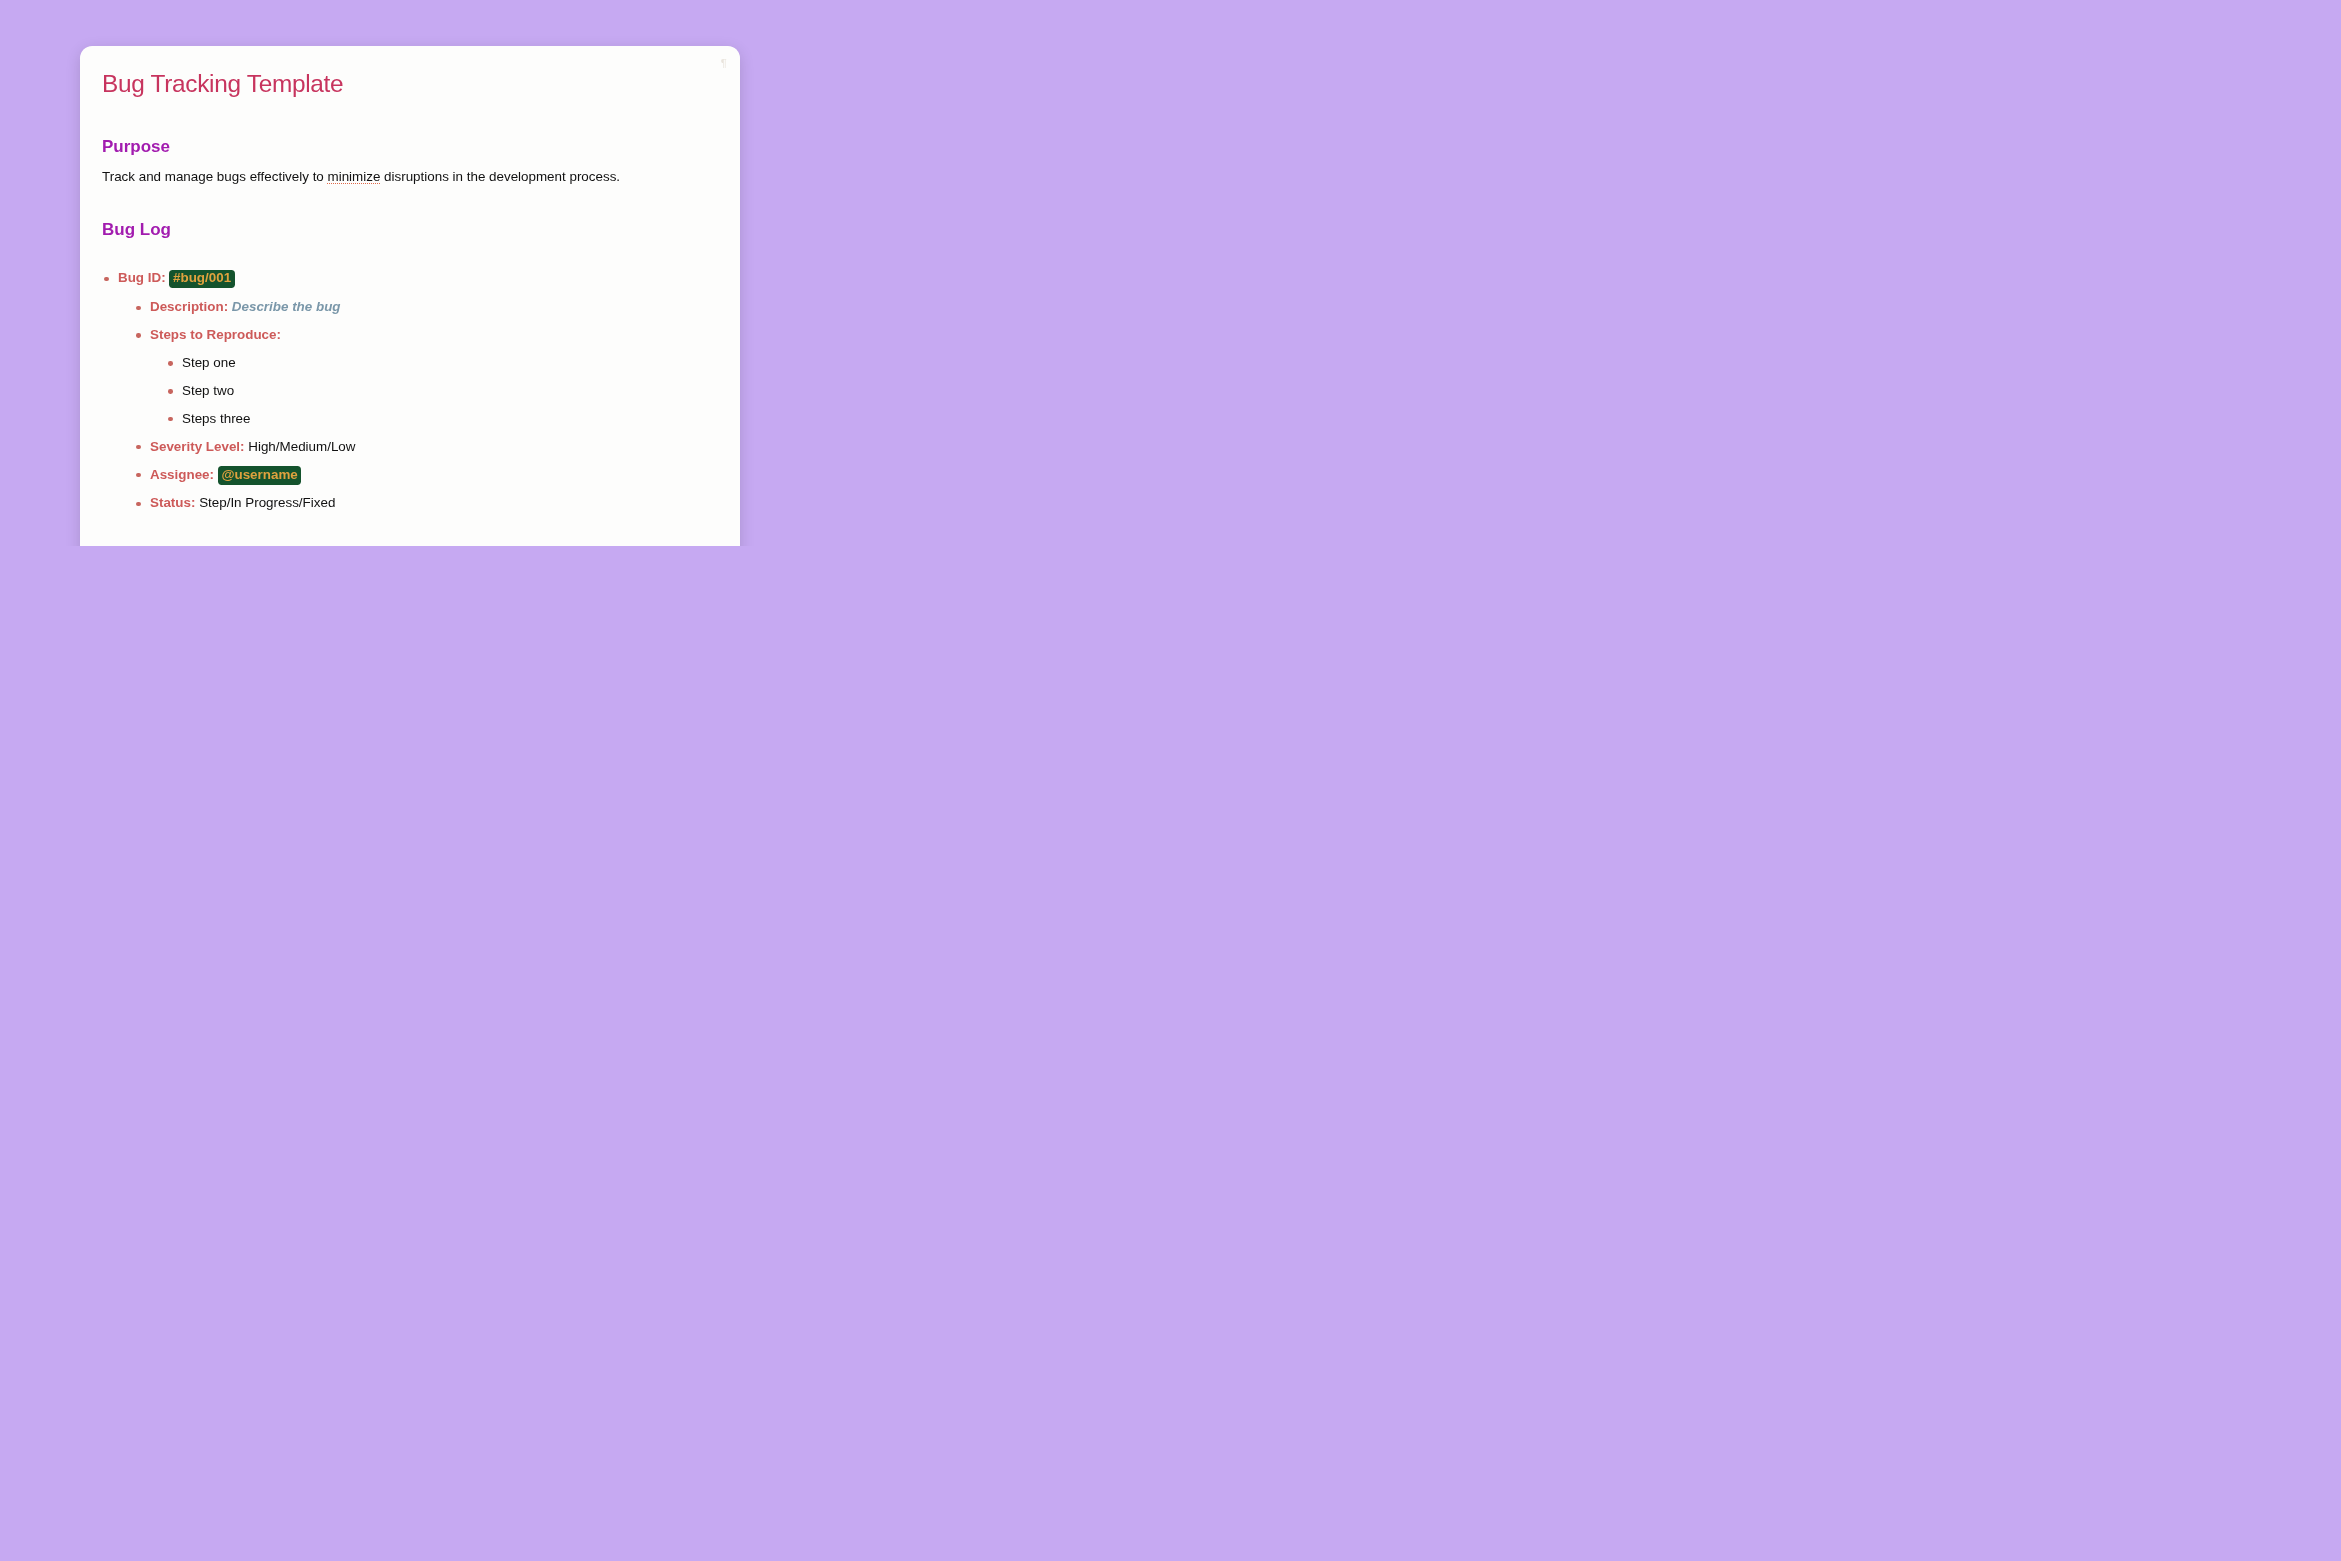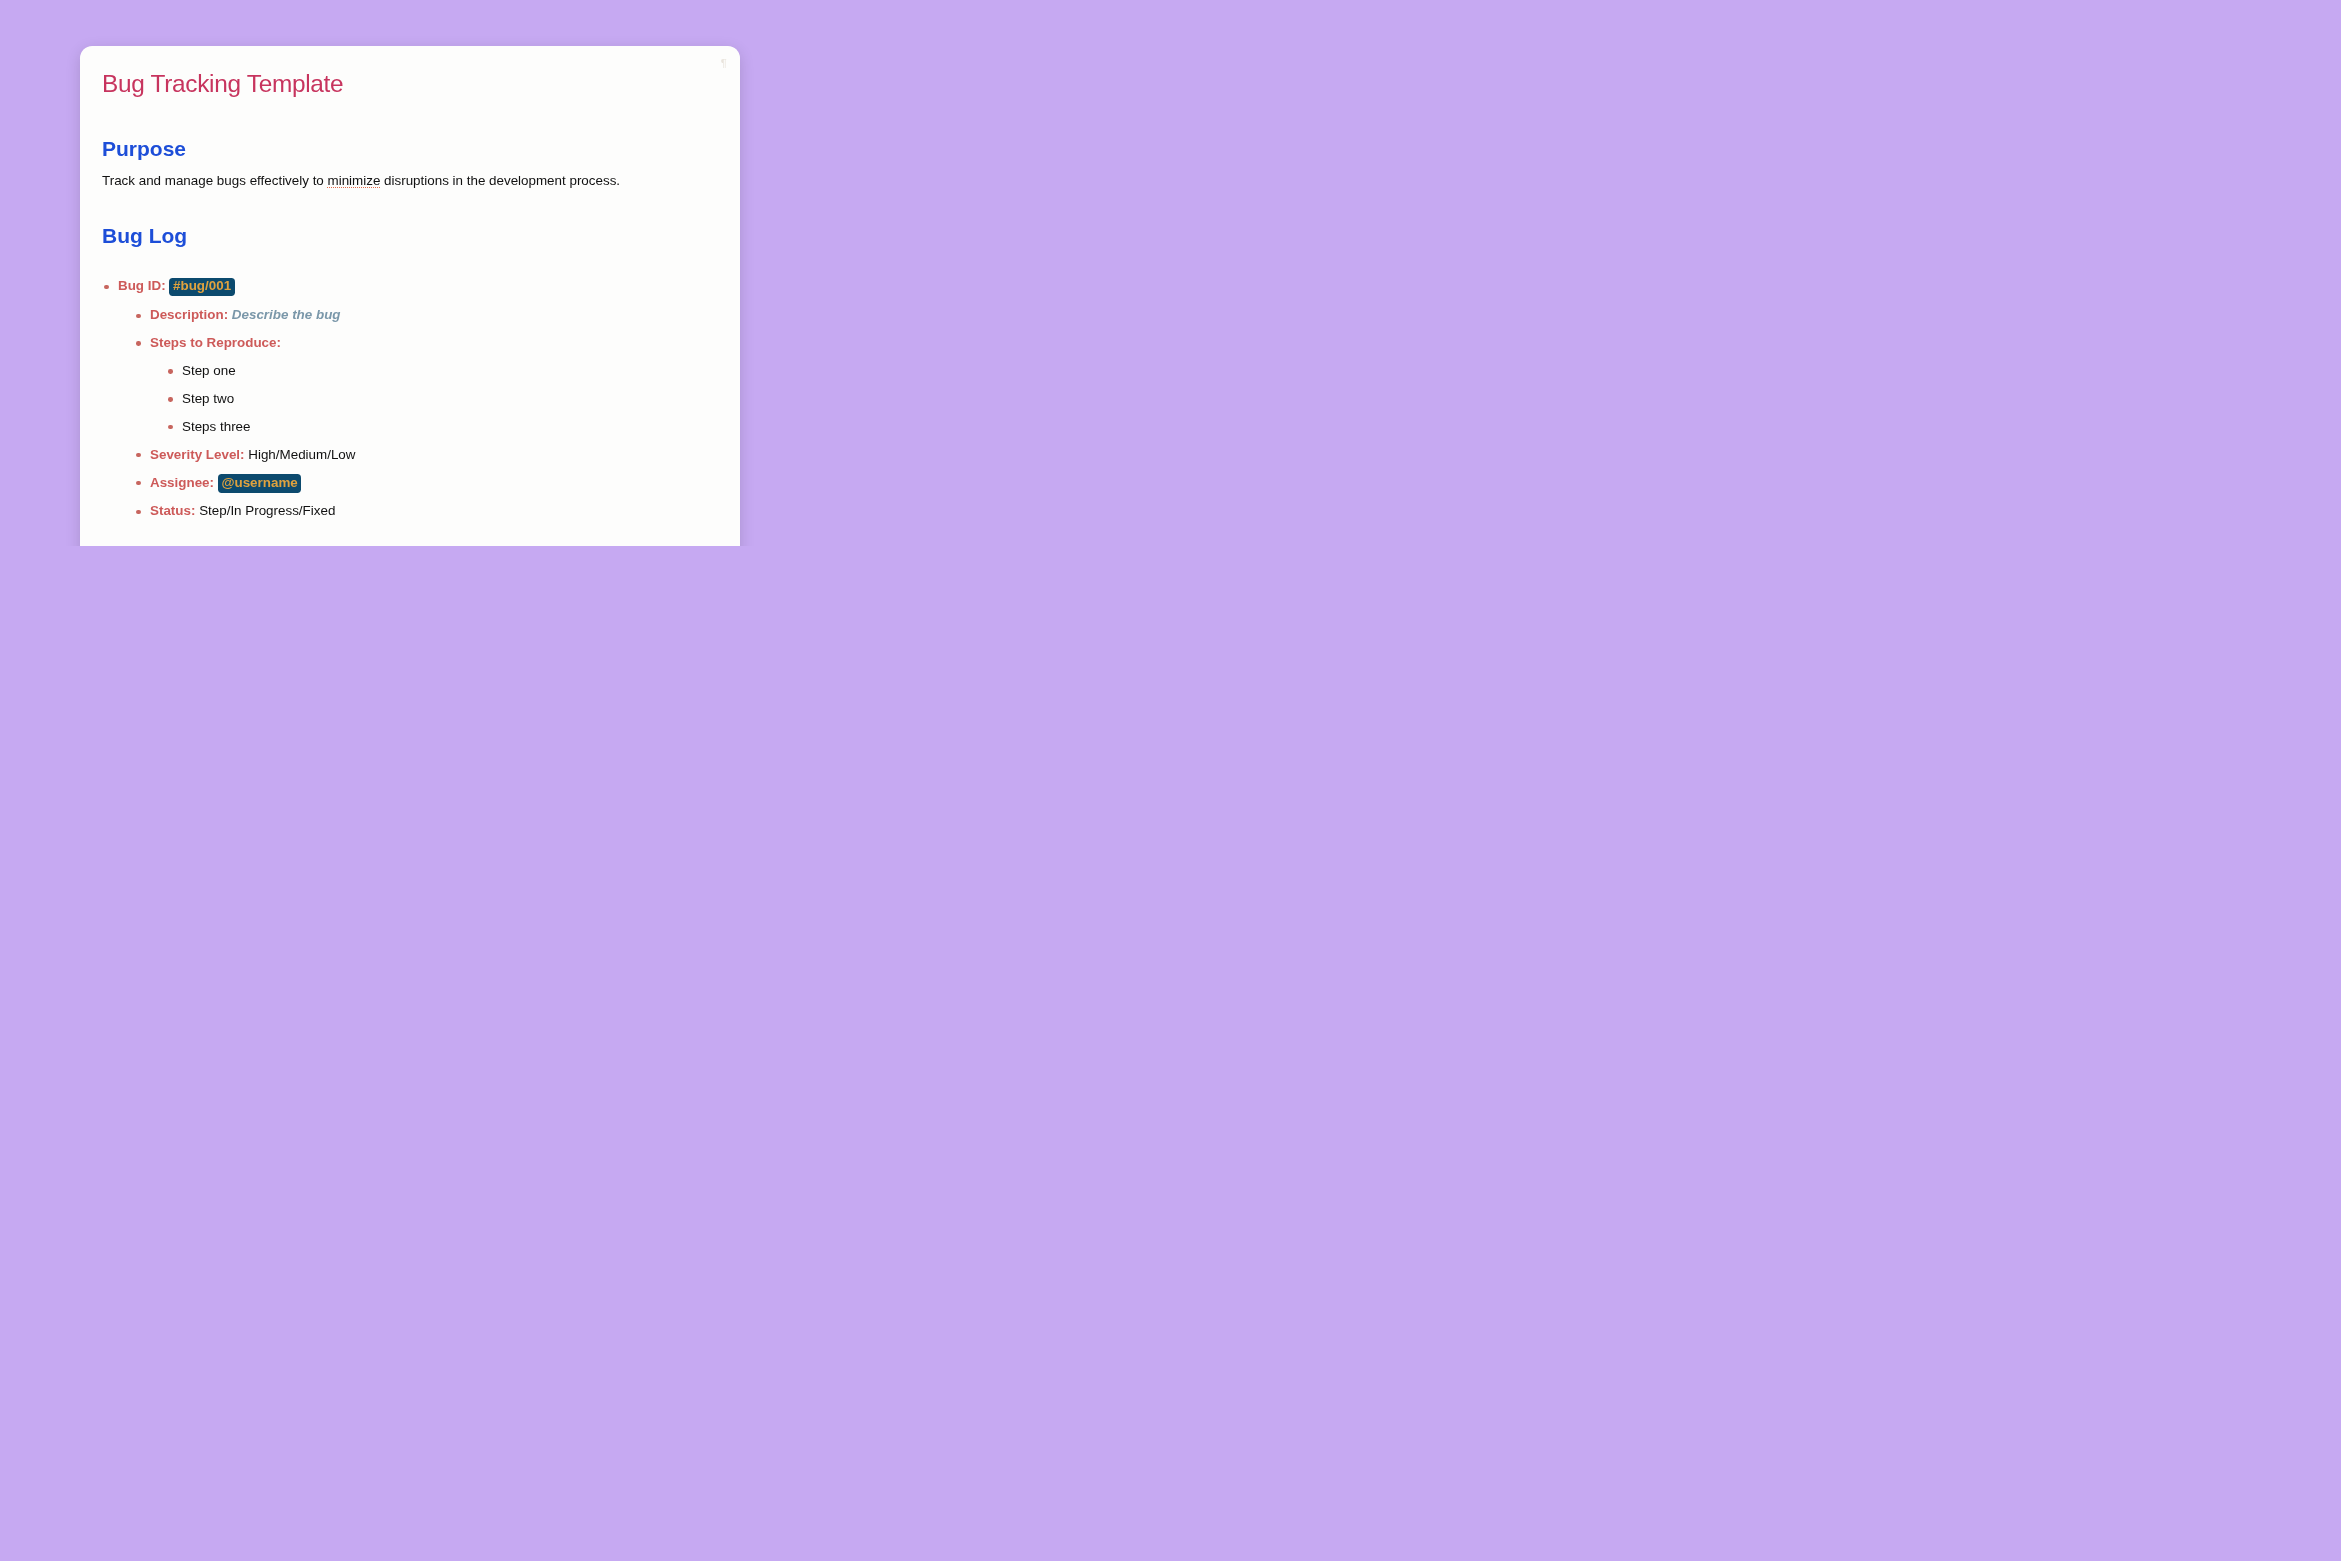--- a/index.html
+++ b/index.html
@@ -24,22 +24,22 @@
     position: relative;
   }
   .title {
     color: #c7345e;
     font-size: 24.4px;
     font-weight: 400;
     letter-spacing: -0.3px;
     margin-bottom: 39px;
   }
   .section-heading {
-    color: #1d4ed8;
-    font-size: 21px;
+    color: #a21caf;
+    font-size: 17px;
     font-weight: 700;
     margin-bottom: 11px;
   }
   .section-heading.buglog { margin-top: 34px; margin-bottom: 29px; }
   .purpose-text {
     color: #111111;
     font-size: 13.4px;
     line-height: 1.35;
   }
   .spellcheck {
@@ -68,21 +68,21 @@
     height: 4.3px;
     border-radius: 50%;
     background: #c7655e;
   }
   ul.loglist ul { margin-left: 16px; }
   .field-label {
     color: #cd5a59;
     font-weight: 700;
   }
   .pill {
-    background: #0c4a6e;
+    background: #14532d;
     color: #e0a23e;
     border-radius: 3.7px;
     padding: 0.6px 3.7px 1.2px 3.7px;
     font-weight: 600;
     display: inline-block;
     line-height: 1.25;
   }
   .placeholder-italic {
     color: #7a97a9;
     font-style: italic;

